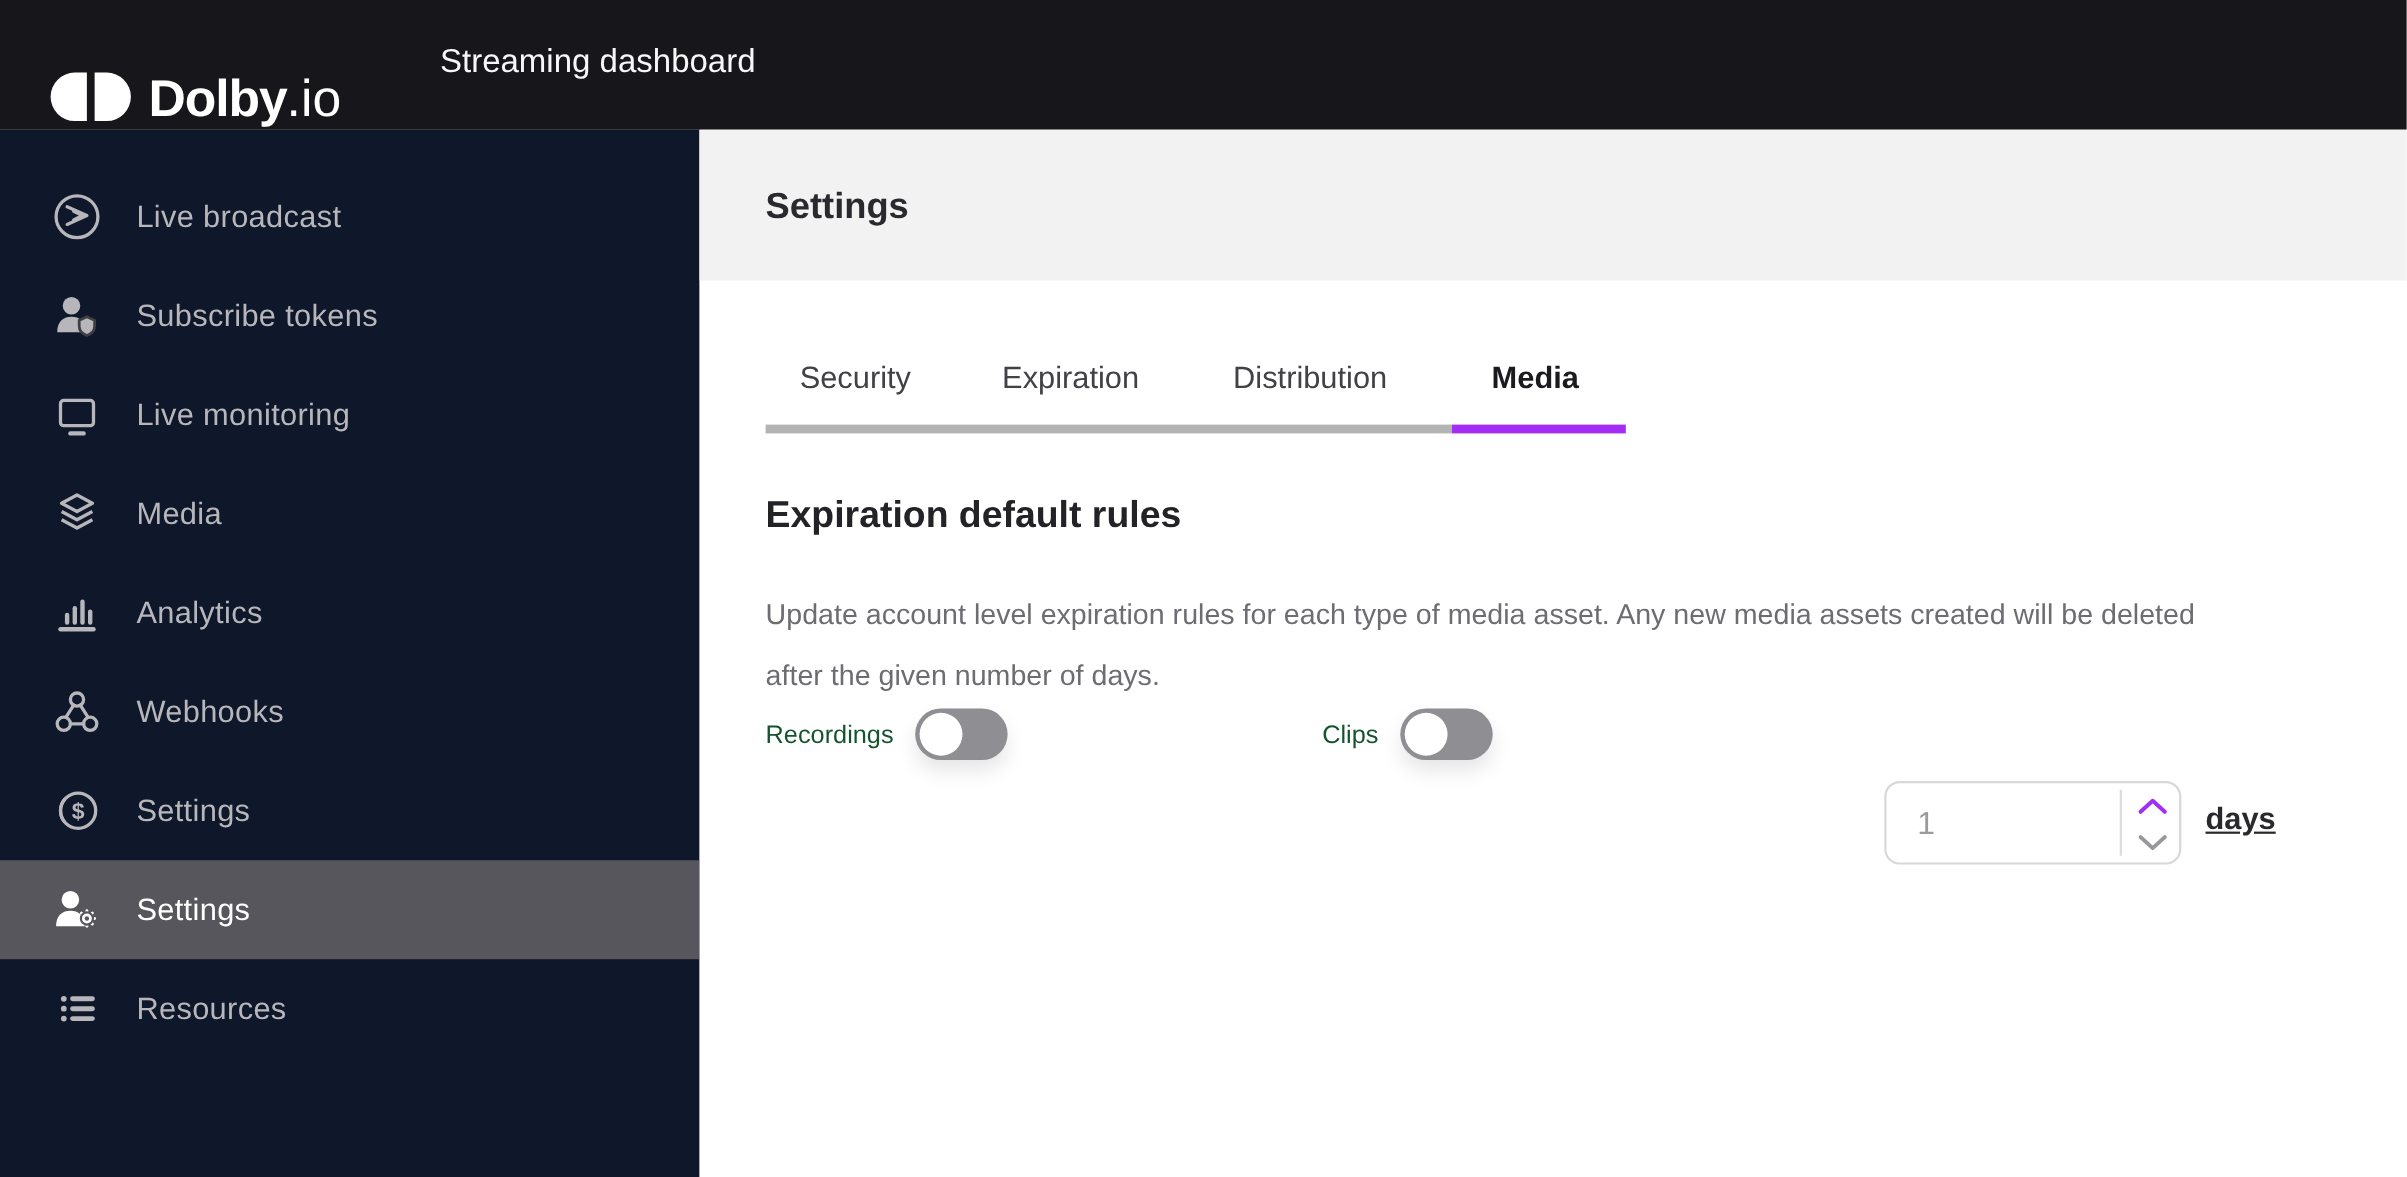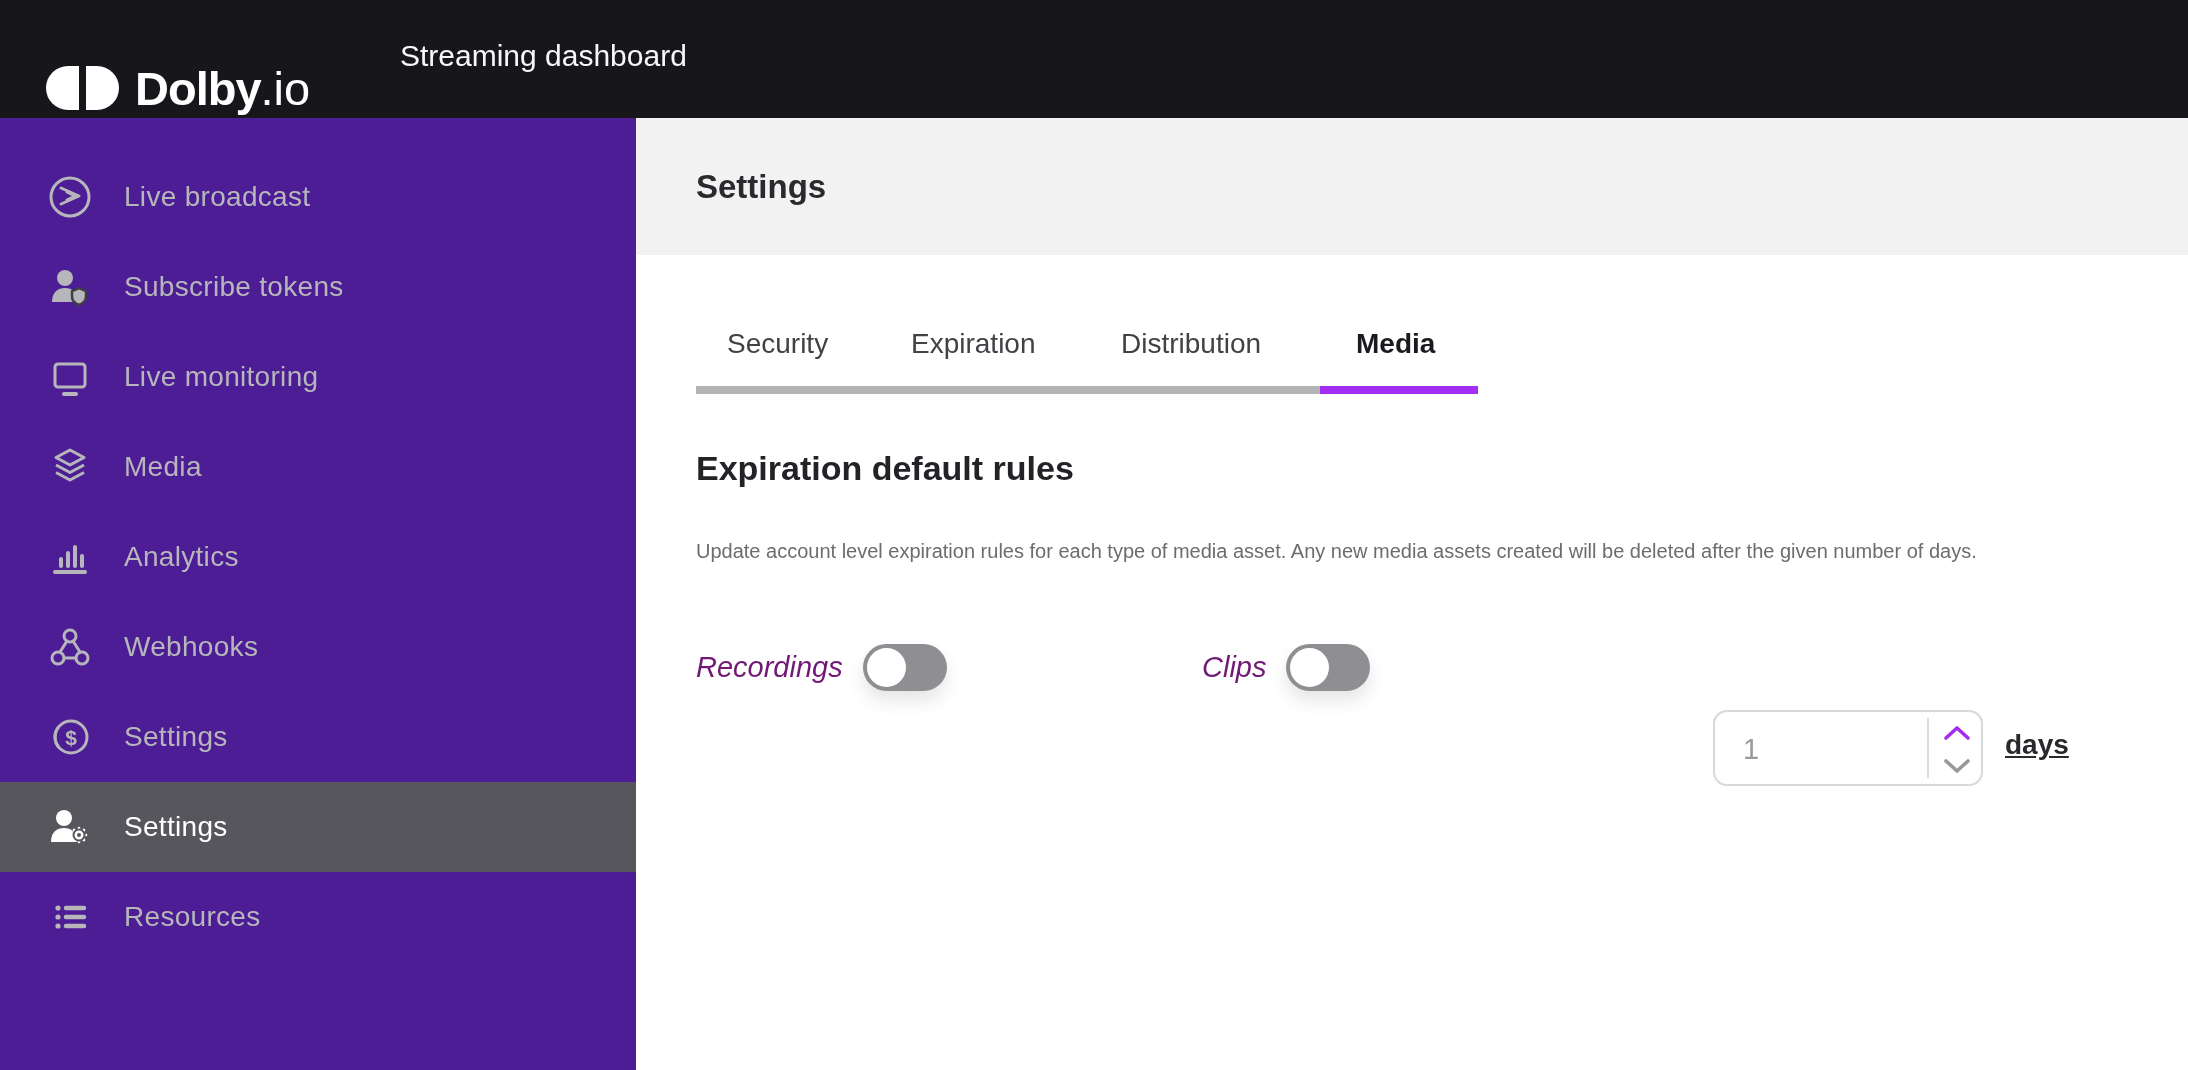--- a/index.html
+++ b/index.html
@@ -13,45 +13,45 @@
   .logo{position:absolute;left:46px;top:0;height:118px;display:flex;align-items:center;cursor:pointer;margin-top:29px;}
   .logo-mark{display:flex;gap:7px;margin-right:16px;}
   .logo-d{width:33px;height:44px;background:#ffffff;}
   .logo-d.left{border-radius:22px 0 0 22px;}
   .logo-d.right{border-radius:0 22px 22px 0;}
   .logo-text{color:#ffffff;font-size:47px;font-weight:700;letter-spacing:-1px;line-height:1;}
   .logo-text .io{font-weight:300;letter-spacing:0;}
   .app-title{position:absolute;left:400px;top:0;height:112px;display:flex;align-items:center;
     color:#f7f7f9;font-size:30px;font-weight:400;}
   
-  .sidebar{position:absolute;left:0;top:118px;width:636px;height:952px;background:#4c1d95;padding-top:34px;box-sizing:border-box;}
+  .sidebar{position:absolute;left:0;top:118px;width:636px;height:952px;background:#0f172a;padding-top:34px;box-sizing:border-box;}
   .side-item{height:90px;display:flex;align-items:center;cursor:pointer;color:#b7b7bb;}
   .side-item .icon{width:48px;height:48px;margin-left:46px;flex:0 0 48px;display:flex;align-items:center;justify-content:center;}
   .side-item .lbl{margin-left:30px;font-size:28px;font-weight:400;letter-spacing:.3px;}
   .side-item.selected{background:#56565c;color:#ffffff;}
   .side-item svg{width:48px;height:48px;}
   .badge{margin-left:20px;background:#a64ef2;color:#ffffff;font-size:22px;font-weight:600;
     padding:6px 16px;border-radius:8px;line-height:1;}
   
   .main{position:absolute;left:636px;top:118px;right:0;bottom:0;background:#ffffff;}
   .page-header{position:absolute;left:0;top:0;right:0;height:137px;background:#f2f2f3;
     display:flex;align-items:center;padding-left:60px;box-sizing:border-box;}
   .page-title{font-size:33px;font-weight:600;color:#2a2a2e;}
   
   .tab{position:absolute;top:206px;line-height:40px;font-size:28px;color:#414146;cursor:pointer;}
   .tab.active{color:#1b1b1f;font-weight:700;}
   .tab-bar{position:absolute;top:268px;height:8px;}
   .tab-bar.gray{left:60px;width:624px;background:#b3b3b3;}
   .tab-bar.purple{left:684px;width:158px;background:#a32df2;}
   
   .section-heading{position:absolute;left:60px;top:328px;font-size:34px;line-height:44px;font-weight:700;color:#232327;}
-  .section-desc{position:absolute;left:60px;top:412px;width:1345px;font-size:20px;line-height:42px;color:#6c6c71;}
+  .section-desc{position:absolute;left:60px;top:412px;width:1345px;font-size:26px;line-height:56px;color:#6c6c71;}
   
   .toggle-group{position:absolute;top:523px;height:52px;display:flex;align-items:center;}
-  .tg-label{font-size:29px;color:#701a75;font-weight:500;margin-right:20px;font-style:italic;}
+  .tg-label{font-size:23px;color:#14532d;font-weight:500;margin-right:20px;}
   .switch{width:84px;height:47px;border-radius:24px;position:relative;cursor:pointer;
     box-shadow:0 10px 18px rgba(0,0,0,.10);}
   .switch .knob{position:absolute;top:4px;width:39px;height:39px;border-radius:50%;background:#ffffff;}
   .switch[data-state="off"]{background:#8e8e93;}
   .switch[data-state="off"] .knob{left:4px;}
   .switch[data-state="on"]{background:#0ca350;}
   .switch[data-state="on"] .knob{right:4px;}
   .info{width:33px;height:33px;margin-right:20px;cursor:pointer;flex:0 0 33px;}
   
   .num-wrap{position:absolute;left:1077px;top:592px;width:270px;height:76px;box-sizing:border-box;

